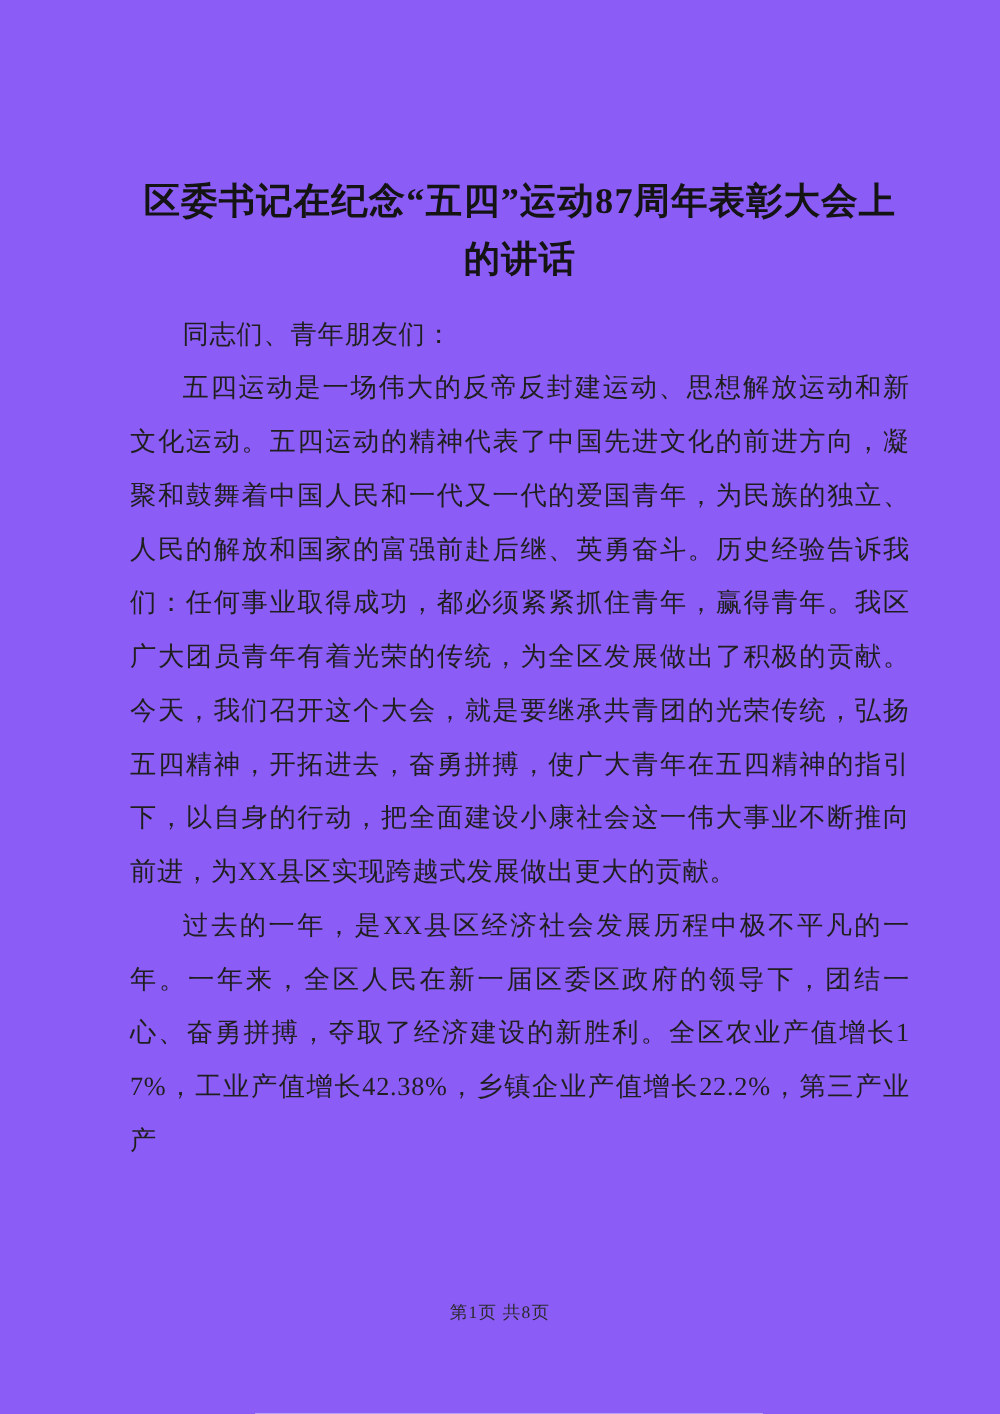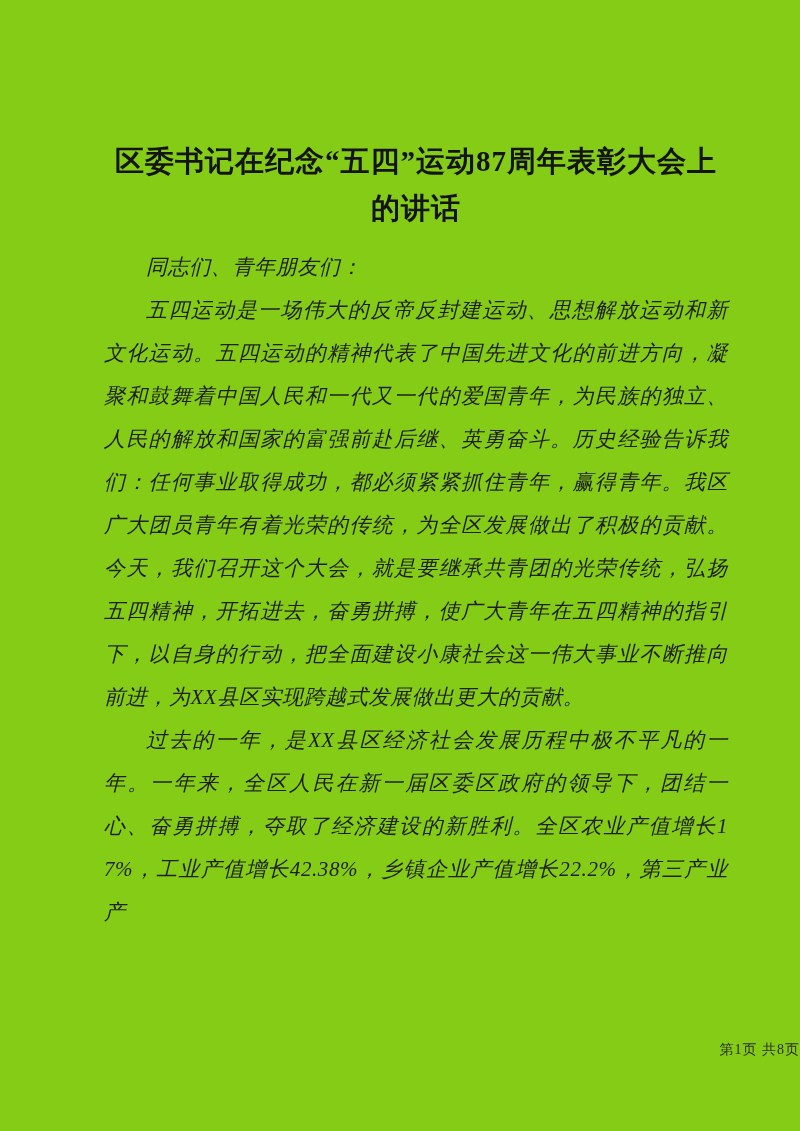--- a/index.html
+++ b/index.html
@@ -5,21 +5,21 @@
   html, body {
     margin: 0;
     padding: 0;
     background: #ffffff;
   }
   .page {
     position: relative;
     width: 800px;
     height: 1131px;
     margin: 0 auto;
-    background: #84cc16;
+    background: #8b5cf6;
     box-sizing: border-box;
     padding: 138px 72px 0 104px;
     font-family: "Liberation Serif", "DejaVu Serif", serif;
     color: #1f1f1f;
     overflow: hidden;
   }
   .doc-title {
     margin: 0 0 14px 0;
     font-size: 29px;
     font-weight: bold;
@@ -30,28 +30,27 @@
   }
   .doc-body p {
     margin: 0;
     font-size: 21px;
     line-height: 43px;
     text-align: justify;
     text-indent: 2em;
     letter-spacing: 0.6px;
     color: #1f1f1f;
     word-break: break-all;
-    font-style: italic;
   }
   .page-footer {
     position: absolute;
     left: 0;
     right: 0;
     bottom: 72px;
-    text-align: right;
+    text-align: center;
     font-size: 14px;
     color: #2b2b2b;
     letter-spacing: 1px;
   }
 </style>
 </head>
 <body>
 
 <div class="page">
 

